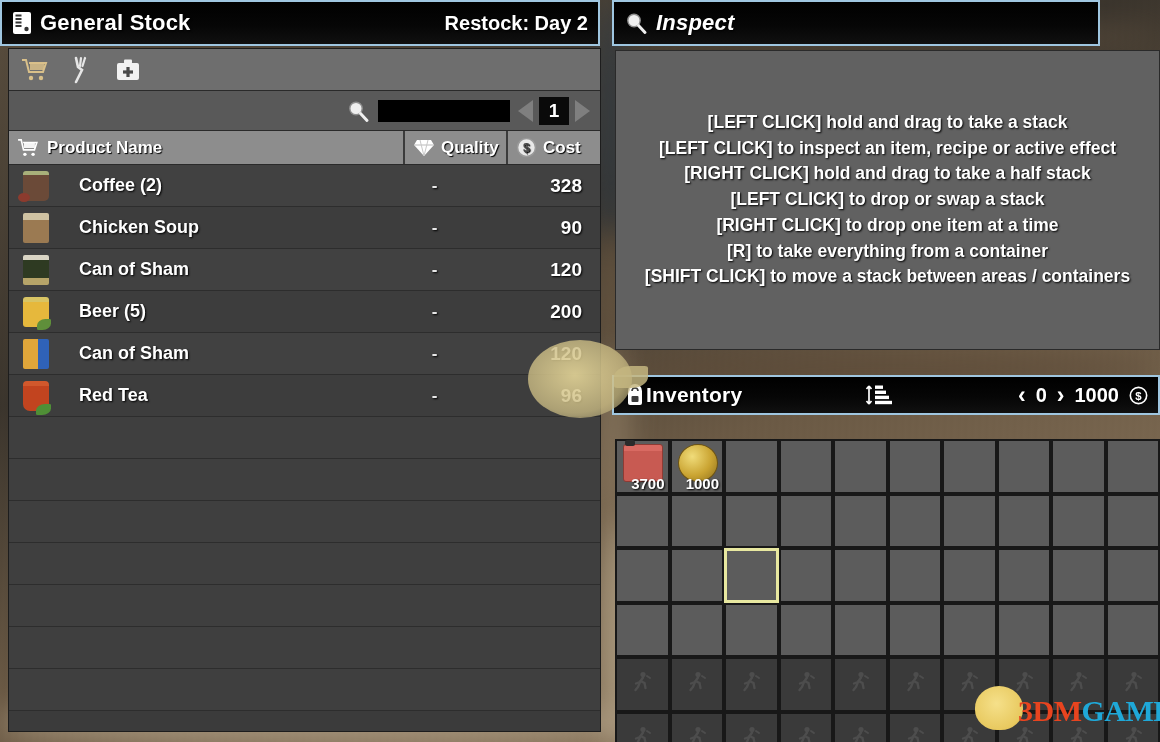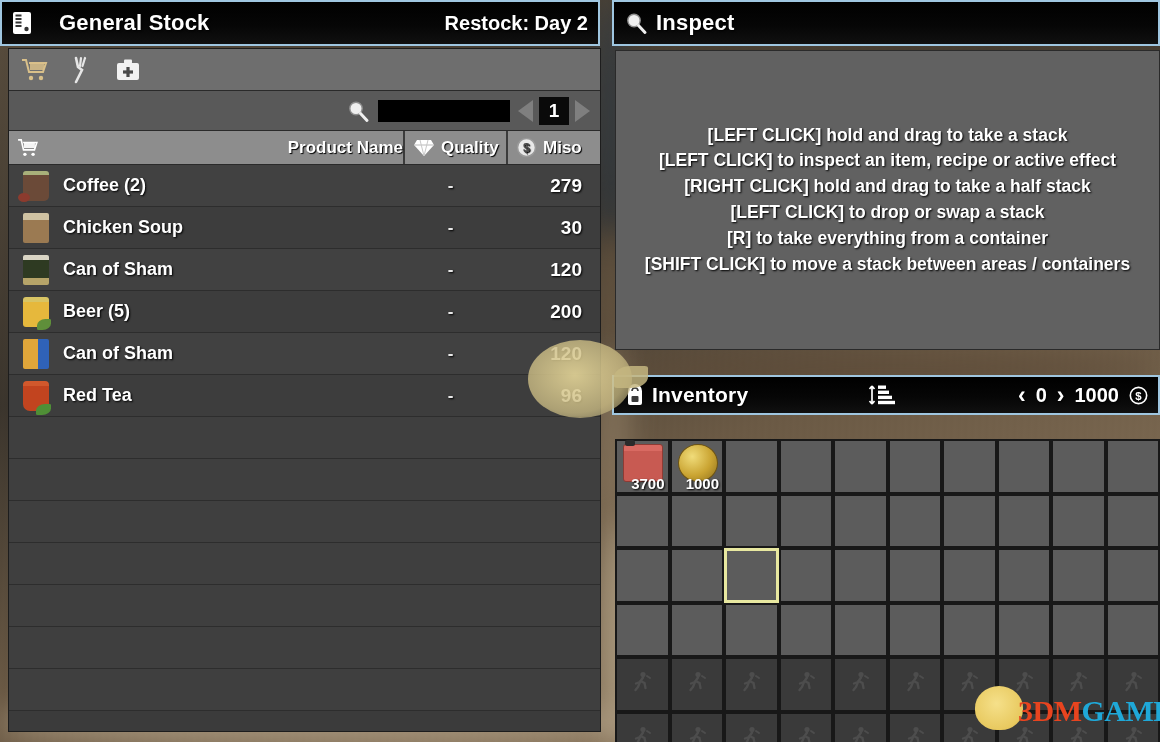--- a/index.html
+++ b/index.html
@@ -41,21 +41,21 @@
     text-shadow: 1px 1px 2px #000;
   }
   .titlebar .tb-right {
     margin-left:auto;
     font-size: 20px; font-weight: bold;
     text-shadow: 1px 1px 2px #000;
   }
   .ico { display:inline-flex; align-items:center; justify-content:center; }
 
   
-  #stock-title { left:0px; top:0px; width:600px; height:46px;gap:19px; }
+  #stock-title { left:0px; top:0px; width:600px; height:46px; }
   #stock-title .tb-title { margin-left:8px; }
 
   #stock-panel {
     position:absolute; left:8px; top:48px; width:593px; height:684px;
     background:#3b3b3b;
     border:1px solid #1d1d1d;
     display:flex; flex-direction:column;
   }
   #stock-tabs {
     height:42px; background:#6e6e6e;
@@ -85,28 +85,29 @@
     height:34px; display:flex; background:#8d8d8d;
     border-bottom:1px solid #2a2a2a;
   }
   .col {
     display:flex; align-items:center; gap:6px;
     color:#fff; font-weight:bold; font-size:17px;
     text-shadow:1px 1px 1px #000;
     border-right:2px solid #3b3b3b;
     padding-left:8px;
   }
-  .col-name { flex:1 1 auto;justify-content:space-between; }
+  .col-name { flex:1 1 auto; }
   .col-qual { width:103px; }
   .col-cost { width:92px; border-right:none; }
   #stock-rows { flex:1 1 auto; overflow:hidden; background:#3b3b3b; }
   .row {
     height:42px; display:flex; align-items:center;
     border-bottom:1px solid #2d2d2d;
     background:#414141;
+    gap:16px;
   }
   .row:nth-child(even) { background:#3d3d3d; }
   .row-ico {
     width:54px; height:40px; display:flex; align-items:center; justify-content:center;
     font-size:22px; line-height:1;
   }
   .row-name {
     flex:1 1 auto; color:#fff; font-weight:bold; font-size:18px;
     text-shadow:1px 1px 2px #000;
   }
@@ -126,36 +127,36 @@
   .sp-coffee:after{content:"";position:absolute;left:-5px;bottom:-1px;width:12px;height:9px;background:#8c3b2e;border-radius:50%;}
   .sp-soup     { background:linear-gradient(180deg,#cfc2a2 0 22%,#9b7a52 22% 100%); border-radius:2px; }
   .sp-miso     { background:linear-gradient(180deg,#d9d4c4 0 18%,#2e3a22 18% 78%, #b6a469 78% 100%); border-radius:2px; }
   .sp-beer     { background:linear-gradient(180deg,#d8c464 0 18%,#e6b83c 18% 100%); border-radius:3px; }
   .sp-beer:after{content:"";position:absolute;left:14px;bottom:-3px;width:14px;height:11px;background:#5f8f3a;border-radius:60% 10% 60% 10%;}
   .sp-sham     { background:linear-gradient(90deg,#e0a63a 0 58%,#2f62b8 58% 100%); border-radius:2px; }
   .sp-redtea   { background:linear-gradient(180deg,#d1582c 0 16%,#c2441f 16% 100%); border-radius:4px 4px 7px 7px; }
   .sp-redtea:after{content:"";position:absolute;left:13px;bottom:-4px;width:15px;height:11px;background:#4f8f36;border-radius:60% 10% 60% 10%;}
 
   
-  #inspect-title { left:612px; top:0px; width:548px; height:46px; }
+  #inspect-title { left:612px; top:0px; width:488px; height:46px;font-style:italic; }
   #inspect-title .tb-title { margin-left:8px; }
   #inspect-panel {
     position:absolute; left:615px; top:50px; width:545px; height:300px;
     background:#616161; border:1px solid #2a2a2a;
     display:flex; flex-direction:column; align-items:center; justify-content:center;
     padding: 6px 8px;
   }
   .hint {
     color:#fff; font-weight:bold; font-size:17.5px; line-height:25.8px;
     text-align:center; text-shadow:1px 1px 2px #000; white-space:nowrap;
   }
 
   
   #inv-title { left:612px; top:375px; width:548px; height:40px; border-width:2px; }
-  #inv-title .tb-title { margin-left:6px; font-size:21px; }
+  #inv-title .tb-title { font-size:21px; }
   .inv-sort { margin-left:auto; margin-right:auto; }
   .inv-nav { display:flex; align-items:center; gap:10px; color:#fff; font-weight:bold; font-size:20px; text-shadow:1px 1px 2px #000;}
   .chev { font-size:23px; font-weight:bold; }
   #inv-grid {
     position:absolute; left:615px; top:439px; width:545px; height:325px;
     display:grid;
     grid-template-columns: repeat(10, 54.5px);
     grid-auto-rows: 54.5px;
     gap:0;
   }
@@ -308,40 +309,40 @@
       </span>
       <span>Quality</span>
     </div>
     <div class="col col-cost">
       <span class="ico">
         <svg width="21" height="21" viewBox="0 0 22 22">
             <circle cx="11" cy="11" r="9.4" fill="#e9e9e9" stroke="#9a9a9a" stroke-width="1.6"></circle>
             <text x="11" y="16" font-size="13" font-weight="bold" text-anchor="middle" fill="#4a4a4a" font-family="Liberation Sans, sans-serif">$</text>
           </svg>
       </span>
-      <span>Miso</span>
+      <span>Cost</span>
     </div>
   </div>
 
   <div id="stock-rows">
       <div class="row">
         <span class="row-ico">
           <span class="sp sp-coffee"></span>
         </span>
         <span class="row-name">Coffee (2)</span>
         <span class="row-qual">-</span>
-        <span class="row-cost">279</span>
+        <span class="row-cost">328</span>
       </div>
       <div class="row">
         <span class="row-ico">
           <span class="sp sp-soup"></span>
         </span>
         <span class="row-name">Chicken Soup</span>
         <span class="row-qual">-</span>
-        <span class="row-cost">30</span>
+        <span class="row-cost">90</span>
       </div>
       <div class="row">
         <span class="row-ico">
           <span class="sp sp-miso"></span>
         </span>
         <span class="row-name">Can of Sham</span>
         <span class="row-qual">-</span>
         <span class="row-cost">120</span>
       </div>
       <div class="row">
@@ -386,20 +387,21 @@
       </svg>
   </span>
   <span class="tb-title">Inspect</span>
 </div>
 
 <div id="inspect-panel">
     <div class="hint">[LEFT CLICK] hold and drag to take a stack</div>
     <div class="hint">[LEFT CLICK] to inspect an item, recipe or active effect</div>
     <div class="hint">[RIGHT CLICK] hold and drag to take a half stack</div>
     <div class="hint">[LEFT CLICK] to drop or swap a stack</div>
+    <div class="hint">[RIGHT CLICK] to drop one item at a time</div>
     <div class="hint">[R] to take everything from a container</div>
     <div class="hint">[SHIFT CLICK] to move a stack between areas / containers</div>
   </div>
 
 <div class="titlebar" id="inv-title">
   <span class="ico">
     <svg width="22" height="24" viewBox="0 0 22 24">
         <path d="M4 8a7 7 0 0 1 14 0v12a2 2 0 0 1-2 2H6a2 2 0 0 1-2-2z" fill="#fff"></path>
         <path d="M8 8a3 3 0 0 1 6 0" stroke="#3a3a3a" stroke-width="1.6" fill="none"></path>
         <rect x="7.5" y="13" width="7" height="6" rx="1" fill="#3a3a3a"></rect>

